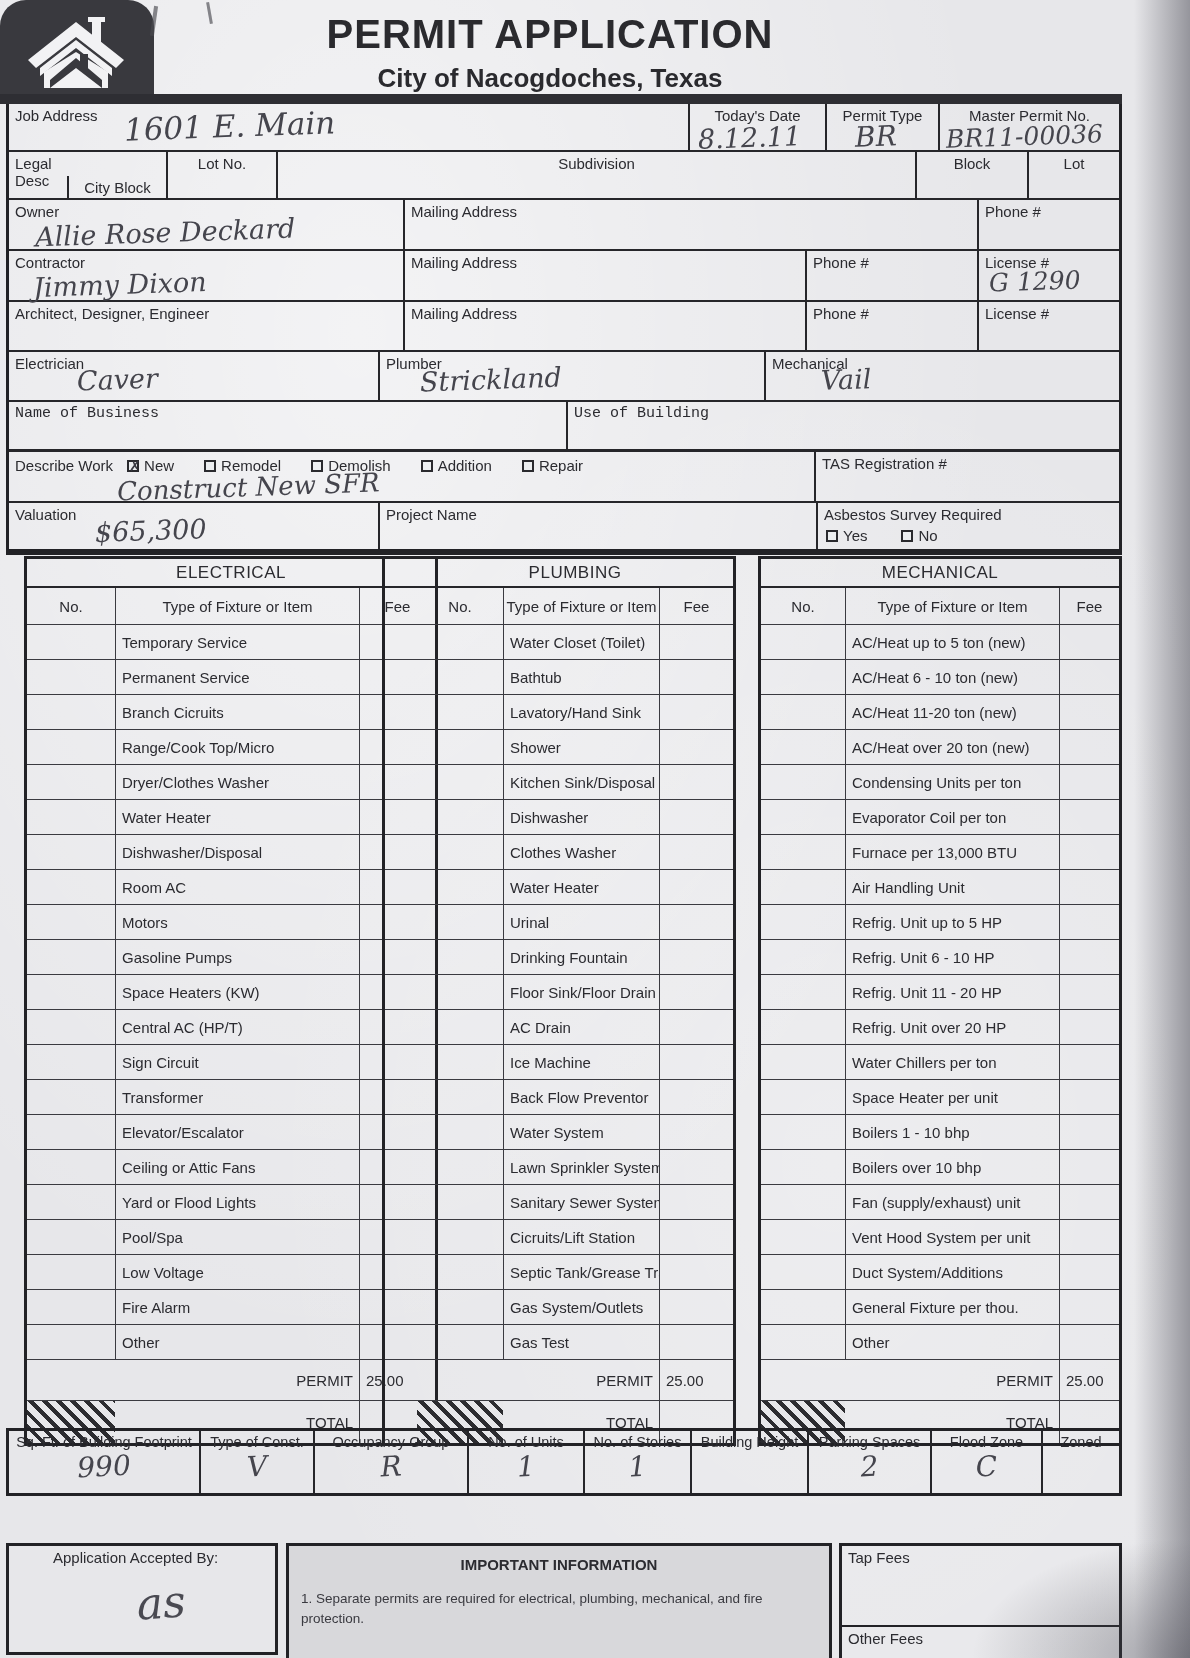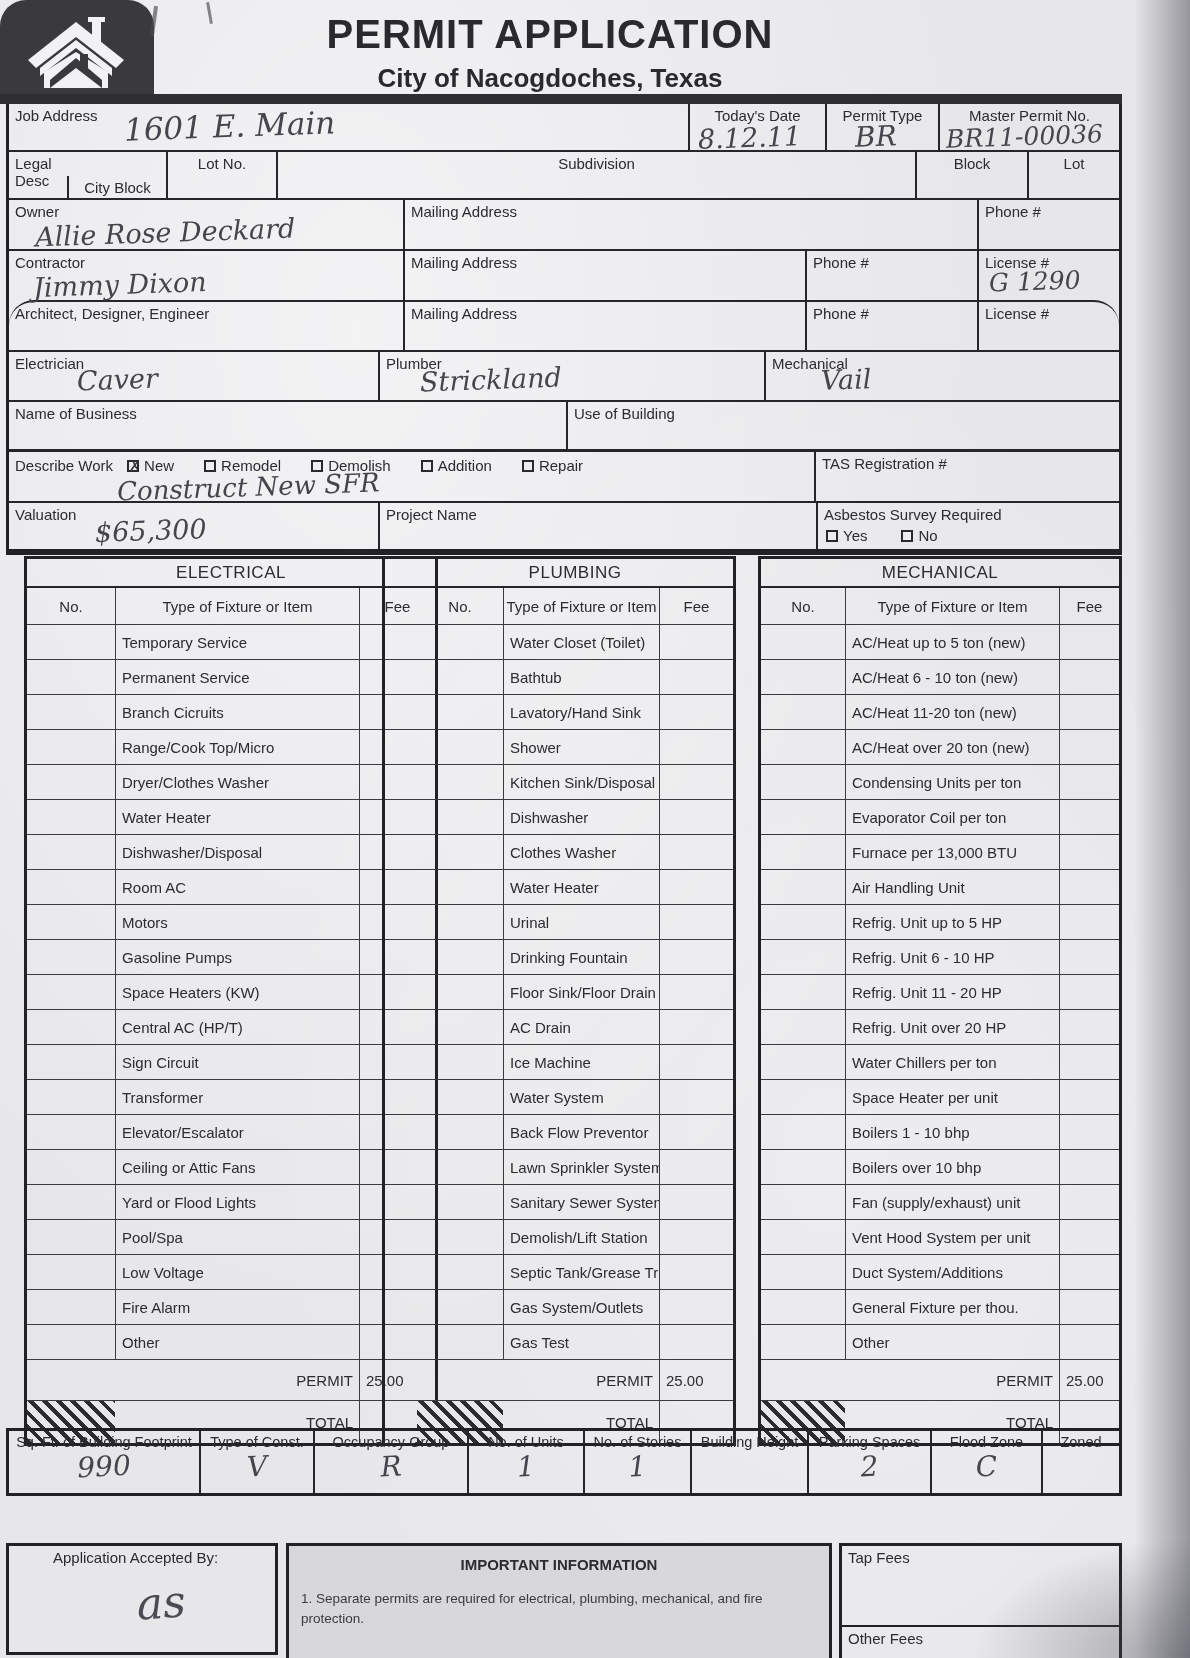--- a/index.html
+++ b/index.html
@@ -163,21 +163,21 @@
       </div>
       <div class="fcell" style="width:172px;">
         <div class="flabel">Phone #</div>
       </div>
       <div class="fcell" style="width:142px;">
         <div class="flabel">License #</div>
         <div class="hw" style="left:10px;top:16px;font-size:25px;">G 1290</div>
       </div>
     </div>
 
-    <div class="frow" style="height:48px;border-radius:25px;">
+    <div class="frow" style="height:48px;">
       <div class="fcell" style="width:394px;">
         <div class="flabel">Architect, Designer, Engineer</div>
       </div>
       <div class="fcell" style="flex:1;">
         <div class="flabel">Mailing Address</div>
       </div>
       <div class="fcell" style="width:172px;">
         <div class="flabel">Phone #</div>
       </div>
       <div class="fcell" style="width:142px;">
@@ -193,21 +193,21 @@
       <div class="fcell" style="width:386px;">
         <div class="flabel">Plumber</div>
         <div class="hw" style="left:40px;top:12px;font-size:27px;">Strickland</div>
       </div>
       <div class="fcell" style="flex:1;">
         <div class="flabel">Mechanical</div>
         <div class="hw" style="left:55px;top:12px;font-size:27px;">Vail</div>
       </div>
     </div>
 
-    <div class="frow" style="height:47px;">
+    <div class="frow" style="height:47px;font-family:Liberation Mono, monospace;">
       <div class="fcell" style="width:557px;">
         <div class="flabel">Name of Business</div>
       </div>
       <div class="fcell" style="flex:1;">
         <div class="flabel">Use of Building</div>
       </div>
     </div>
 
     <div class="frow" style="height:49px;border-top-width:3px;">
       <div class="fcell" style="flex:1;">
@@ -457,41 +457,41 @@
         <div class="ft-c" style="flex: 1 1 0%;">AC Drain</div>
         <div class="ft-c" style="width: 74px;"></div>
       </div>
       <div class="ft-row">
         <div class="ft-c" style="width: 86px;"></div>
         <div class="ft-c" style="flex: 1 1 0%;">Ice Machine</div>
         <div class="ft-c" style="width: 74px;"></div>
       </div>
       <div class="ft-row">
         <div class="ft-c" style="width: 86px;"></div>
+        <div class="ft-c" style="flex: 1 1 0%;">Back Flow Preventor</div>
+        <div class="ft-c" style="width: 74px;"></div>
+      </div>
+      <div class="ft-row">
+        <div class="ft-c" style="width: 86px;"></div>
         <div class="ft-c" style="flex: 1 1 0%;">Water System</div>
         <div class="ft-c" style="width: 74px;"></div>
       </div>
       <div class="ft-row">
         <div class="ft-c" style="width: 86px;"></div>
-        <div class="ft-c" style="flex: 1 1 0%;">Back Flow Preventor</div>
-        <div class="ft-c" style="width: 74px;"></div>
-      </div>
-      <div class="ft-row">
-        <div class="ft-c" style="width: 86px;"></div>
         <div class="ft-c" style="flex: 1 1 0%;">Lawn Sprinkler System</div>
         <div class="ft-c" style="width: 74px;"></div>
       </div>
       <div class="ft-row">
         <div class="ft-c" style="width: 86px;"></div>
         <div class="ft-c" style="flex: 1 1 0%;">Sanitary Sewer System</div>
         <div class="ft-c" style="width: 74px;"></div>
       </div>
       <div class="ft-row">
         <div class="ft-c" style="width: 86px;"></div>
-        <div class="ft-c" style="flex: 1 1 0%;">Demolish/Lift Station</div>
+        <div class="ft-c" style="flex: 1 1 0%;">Cicruits/Lift Station</div>
         <div class="ft-c" style="width: 74px;"></div>
       </div>
       <div class="ft-row">
         <div class="ft-c" style="width: 86px;"></div>
         <div class="ft-c" style="flex: 1 1 0%;">Septic Tank/Grease Trap</div>
         <div class="ft-c" style="width: 74px;"></div>
       </div>
       <div class="ft-row">
         <div class="ft-c" style="width: 86px;"></div>
         <div class="ft-c" style="flex: 1 1 0%;">Gas System/Outlets</div>

